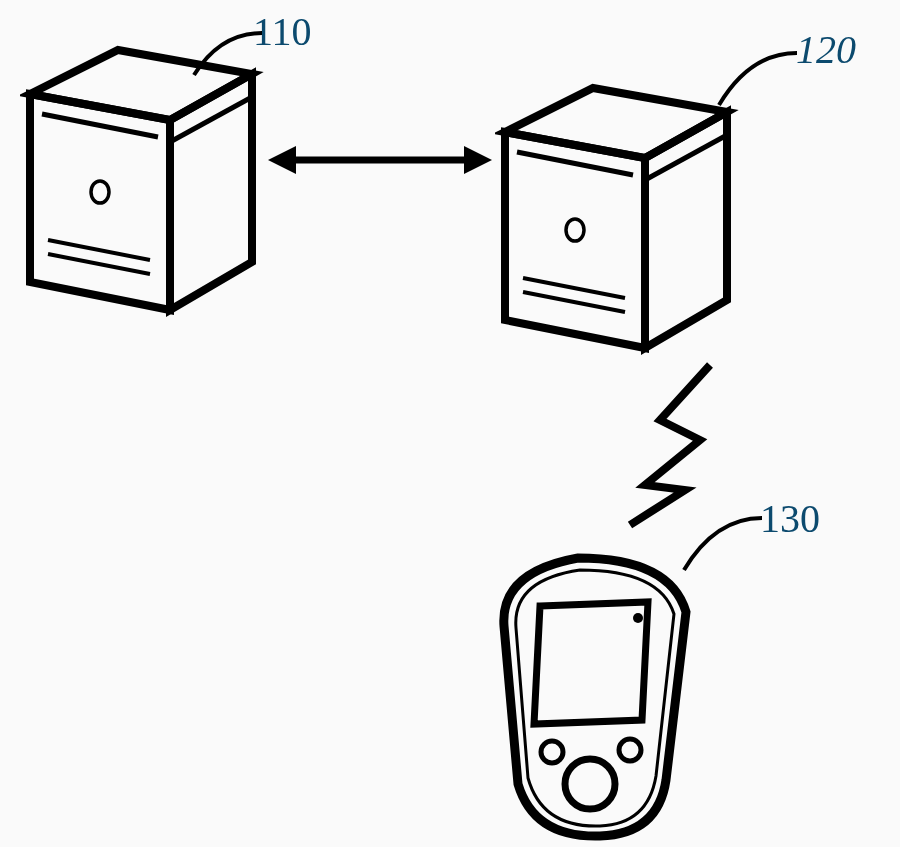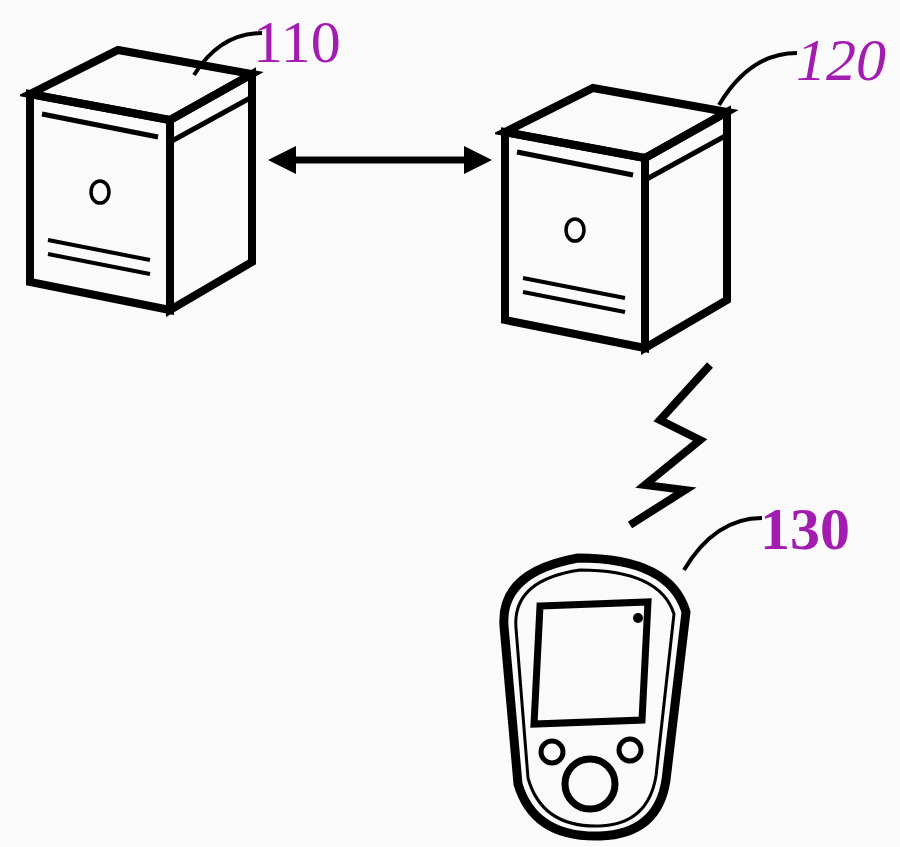--- a/index.html
+++ b/index.html
@@ -1,27 +1,27 @@
 <!DOCTYPE html>
 <html><head>
   <meta charset="utf-8">
   <style>
     * { margin: 0; padding: 0; box-sizing: border-box; }
     body { width: 900px; height: 847px; background: #fafafa; position: relative; font-family: "Times New Roman", serif; }
-    .label { position: absolute; font-size: 60px; color: #a21caf; }
+    .label { position: absolute; font-size: 40px; color: #0c4a6e; }
     svg { position: absolute; }
   </style>
 </head>
 <body>
 
 <div class="label" style="left: 253px; top: 8px;">110</div>
 
 <div class="label" style="left: 796px; top: 26px; font-style: italic;">120</div>
 
-<div class="label" style="left: 760px; top: 495px; font-weight: bold;">130</div>
+<div class="label" style="left: 760px; top: 495px;">130</div>
 
 <svg style="left: 20px; top: 42px;" width="245" height="275" viewBox="0 0 245 275">
 
   <path d="M 10 52 L 98 8 L 232 32 L 150 78 Z" fill="none" stroke="#000" stroke-width="8"></path>
 
   <path d="M 232 32 L 232 220 L 150 268 L 150 78 Z" fill="none" stroke="#000" stroke-width="8"></path>
 
   <path d="M 10 52 L 150 78 L 150 268 L 10 240 Z" fill="none" stroke="#000" stroke-width="8"></path>
 
   <line x1="22" y1="72" x2="138" y2="95" stroke="#000" stroke-width="5"></line>

